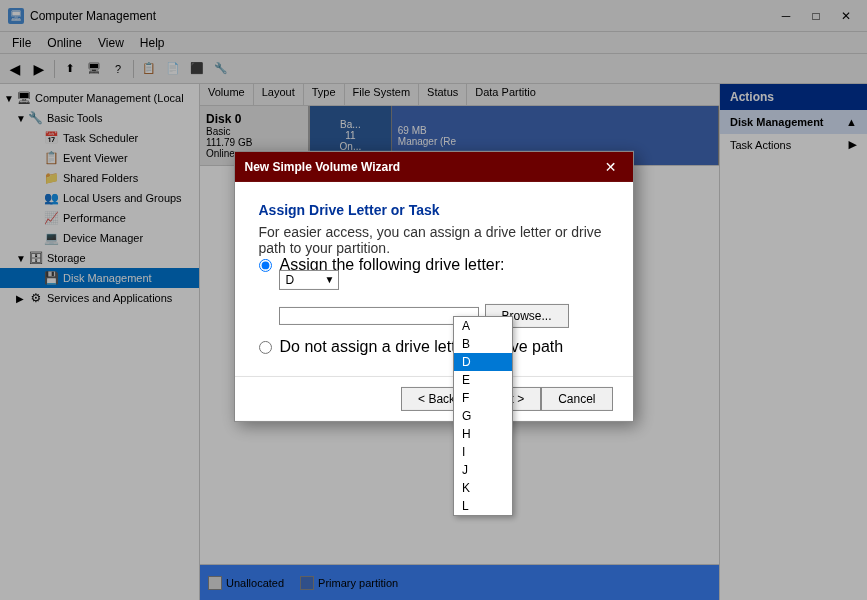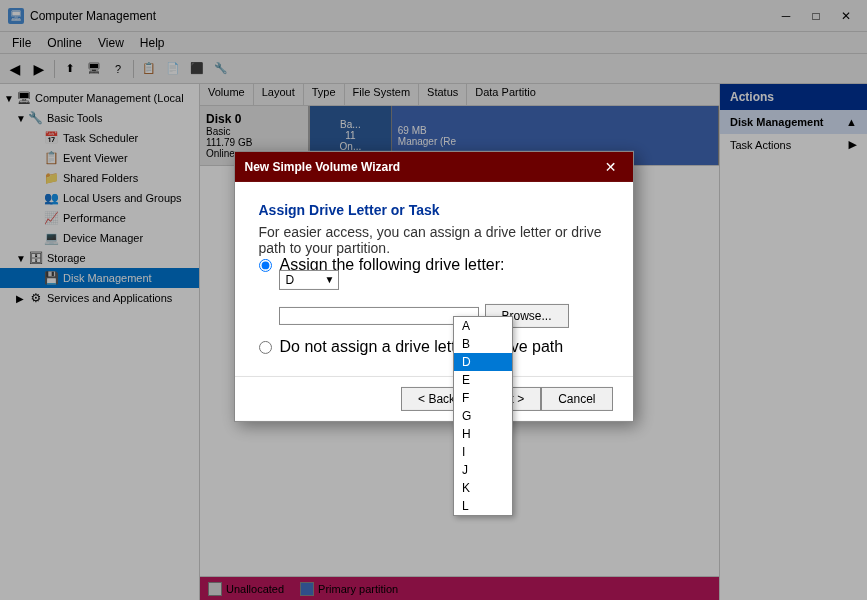--- a/index.html
+++ b/index.html
@@ -37,21 +37,21 @@
     .col-headers { display: flex; background: #f0f0f0; border-bottom: 1px solid #d0d0d0; height: 22px; }
     .col-header { padding: 2px 8px; border-right: 1px solid #d0d0d0; font-size: 11px; font-weight: normal; cursor: pointer; }
 
     
     .actions-panel { width: 148px; background: white; border-left: 1px solid #d0d0d0; padding: 0; }
     .actions-header { background: #003399; color: white; padding: 6px 10px; font-size: 12px; font-weight: bold; }
     .actions-item { padding: 4px 10px; cursor: pointer; font-size: 11px; color: #0066cc; }
     .actions-more { display: flex; justify-content: space-between; align-items: center; padding: 4px 10px; font-size: 11px; }
 
     
-    .status-bar { height: 24px; background: #be185d; border-top: 1px solid #d0d0d0; display: flex; align-items: center; padding: 0 8px; gap: 16px; }
+    .status-bar { height: 36px; background: #3b82f6; border-top: 1px solid #d0d0d0; display: flex; align-items: center; padding: 0 8px; gap: 16px; }
     .status-legend { display: flex; align-items: center; gap: 4px; font-size: 11px; }
     .legend-box { width: 14px; height: 14px; border: 1px solid #888; }
     .legend-unalloc { background: #e0e0e0; }
     .legend-primary { background: #4472c4; }
 
     
     .overlay { position: fixed; top: 0; left: 0; right: 0; bottom: 0; background: rgba(0,0,0,0.3); z-index: 100; }
 
     
     .dialog { position: fixed; top: 50%; left: 50%; transform: translate(-50%, -55%); width: 400px; background: white; border: 1px solid #888; box-shadow: 4px 4px 16px rgba(0,0,0,0.4); z-index: 200; }

